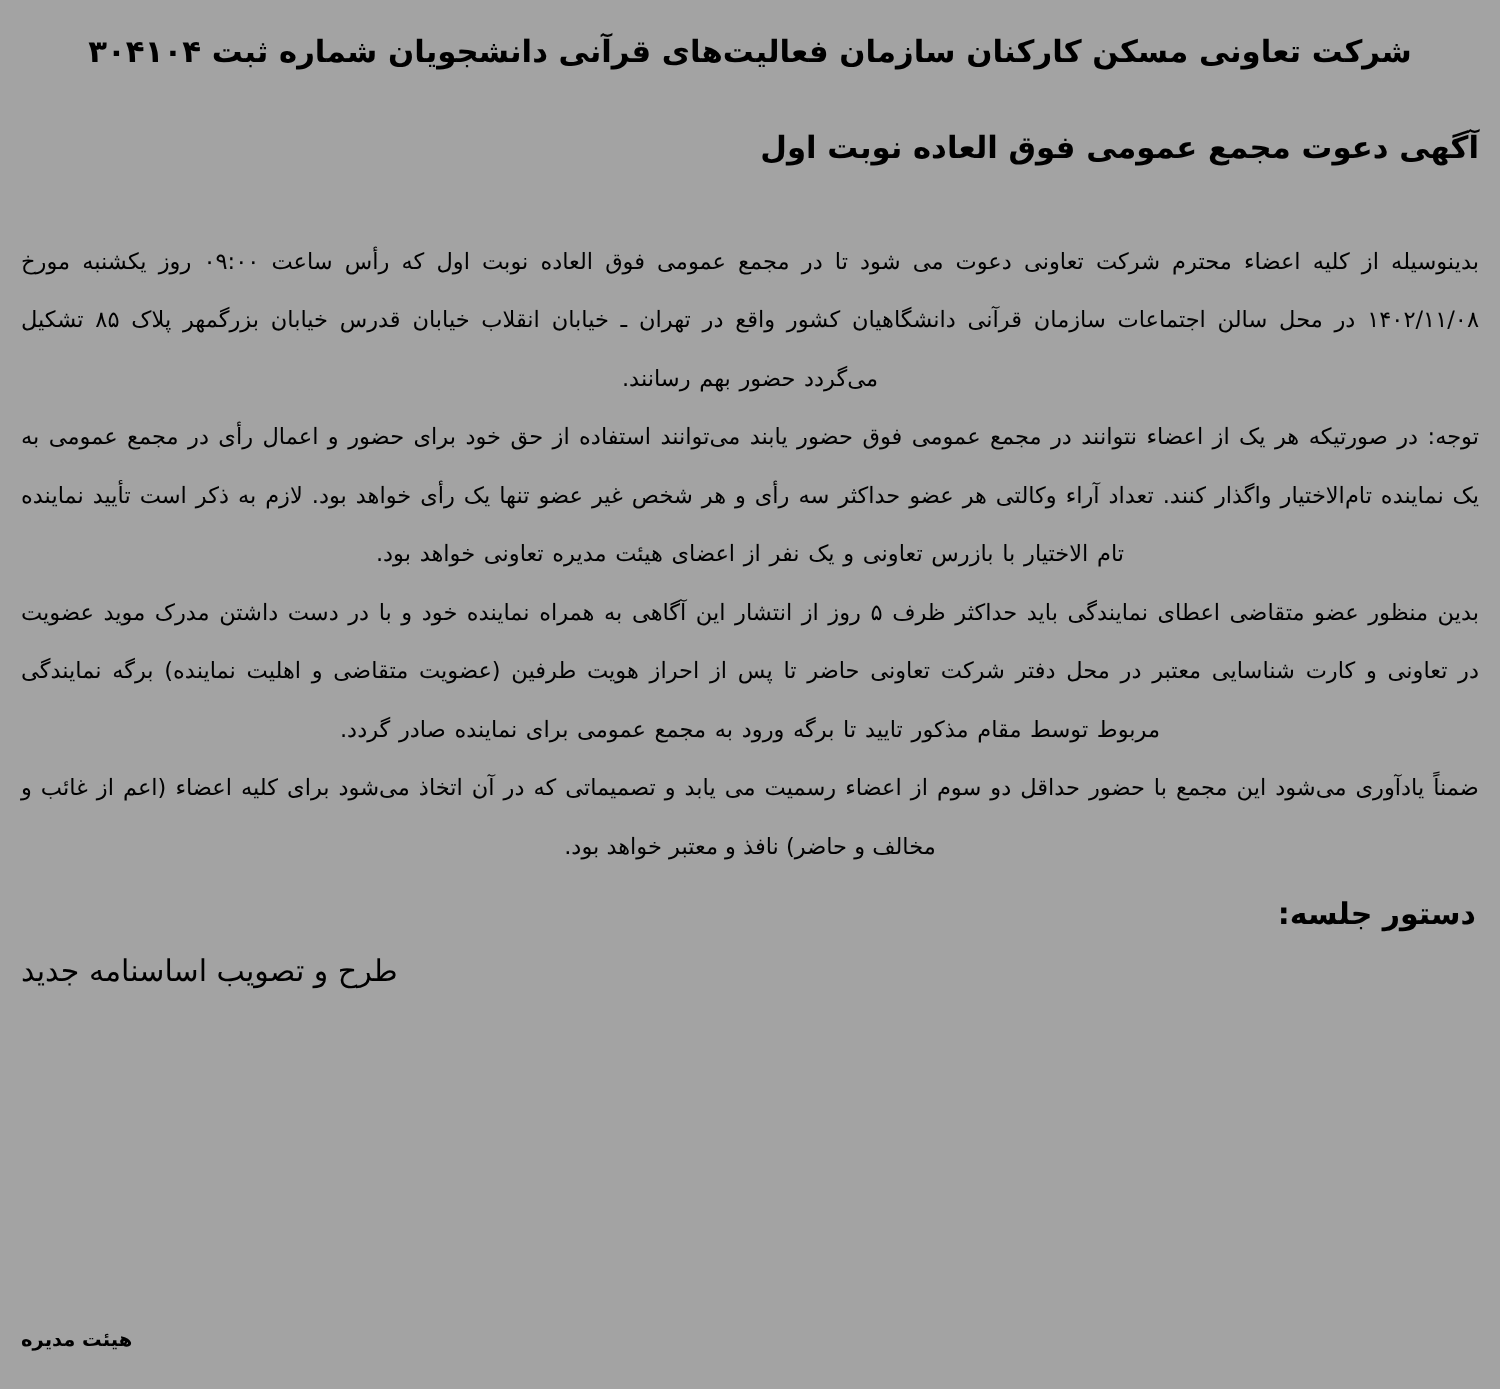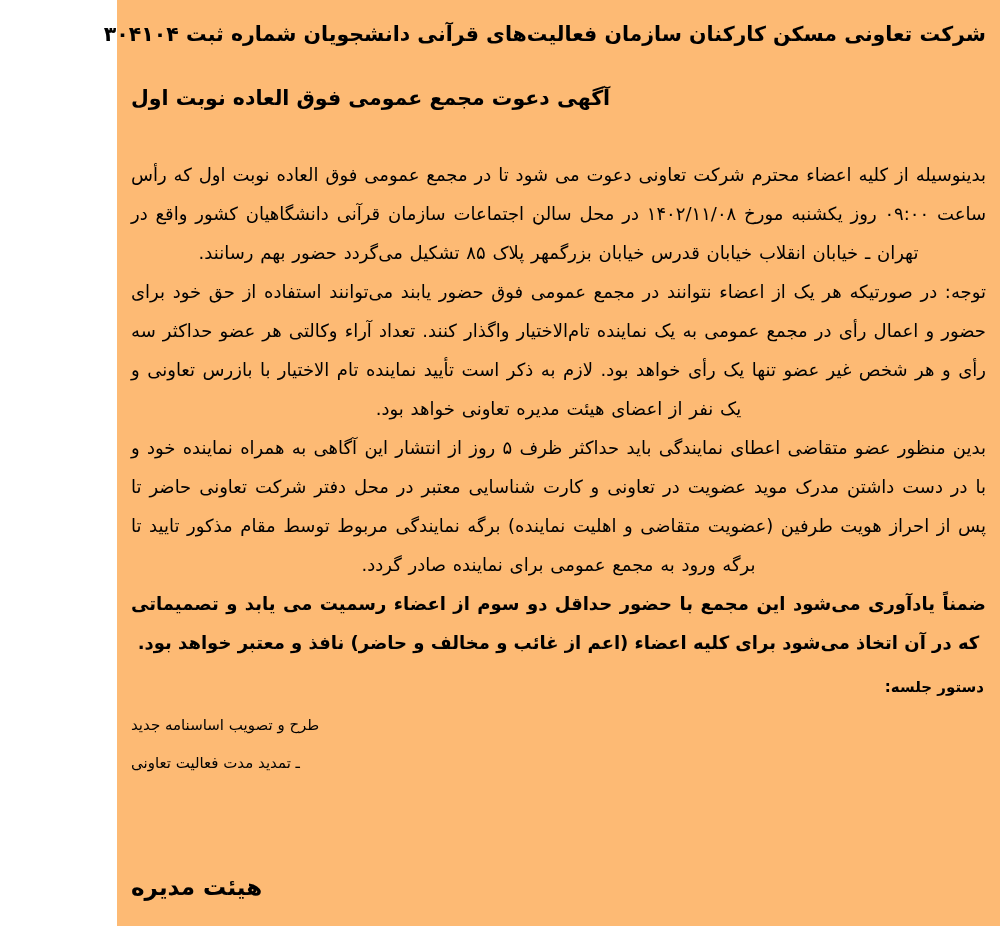--- a/index.html
+++ b/index.html
@@ -11,77 +11,77 @@
   body {
     width: 1000px;
     height: 926px;
     overflow: hidden;
     font-family: "DejaVu Sans", "Liberation Sans", sans-serif;
     color: #000000;
     direction: rtl;
   }
   .page {
     position: relative;
-    width: 883px;
+    width: 1000px;
     height: 926px;
     box-sizing: border-box;
     padding: 0 14px;
-    background: #fdba74;
+    background: #a3a3a3;
   }
 
   
   .doc-title {
     text-align: center;
     font-weight: bold;
     font-size: 20.5px;
     line-height: 1.25;
     letter-spacing: 0;
     margin: 0;
     padding-top: 22px;
     white-space: nowrap;
   }
   .doc-subtitle {
-    text-align: left;
+    text-align: right;
     font-weight: bold;
     font-size: 20.5px;
     line-height: 1.25;
     margin: 0;
     padding-top: 38px;
     white-space: nowrap;
   }
 
   
   .body-block {
     padding-top: 44px;
   }
   p.para {
     margin: 0;
     text-align: justify;
     text-align-last: center;
-    font-size: 18px;
+    font-size: 15px;
     line-height: 39px;
     word-spacing: 1px;
   }
   p.para + p.para {
     margin-top: 0;
   }
   p.para.bold-para {
-    font-weight: bold;
+    font-weight: normal;
     word-spacing: 0px;
   }
   .lead {
     font-weight: normal;
   }
 
   
   .agenda {
     margin: 0;
     padding-top: 6px;
     text-align: right;
-    font-size: 15px;
+    font-size: 20px;
     line-height: 38px;
   }
   .agenda-heading {
     font-weight: bold;
     margin: 0;
     text-align: right;
     padding-right: 2px;
   }
   .agenda-list {
     list-style: none;
@@ -93,21 +93,21 @@
     font-weight: normal;
     padding-right: 2px;
   }
 
   
   .signature {
     position: absolute;
     left: 14px;
     bottom: 24px;
     font-weight: bold;
-    font-size: 23px;
+    font-size: 13px;
     line-height: 1.2;
     text-align: left;
     direction: rtl;
   }
 </style>
 </head>
 <body>
 
 <div class="page">
 
@@ -130,21 +130,20 @@
     </p>
 
     <p class="para bold-para">
       <span>ضمناً یادآوری می‌شود این مجمع با حضور حداقل دو سوم از اعضاء رسمیت می یابد و تصمیماتی که در آن اتخاذ می‌شود برای کلیه اعضاء (اعم از غائب و مخالف و حاضر) نافذ و معتبر خواهد بود.</span>
     </p>
 
     <div class="agenda">
       <p class="agenda-heading">دستور جلسه:</p>
       <ul class="agenda-list">
         <li>طرح و تصویب اساسنامه جدید</li>
-        <li>ـ تمدید مدت فعالیت تعاونی</li>
       </ul>
     </div>
 
   </div>
 
   <div class="signature">هیئت مدیره</div>
 
 </div>
 
 </body></html>

